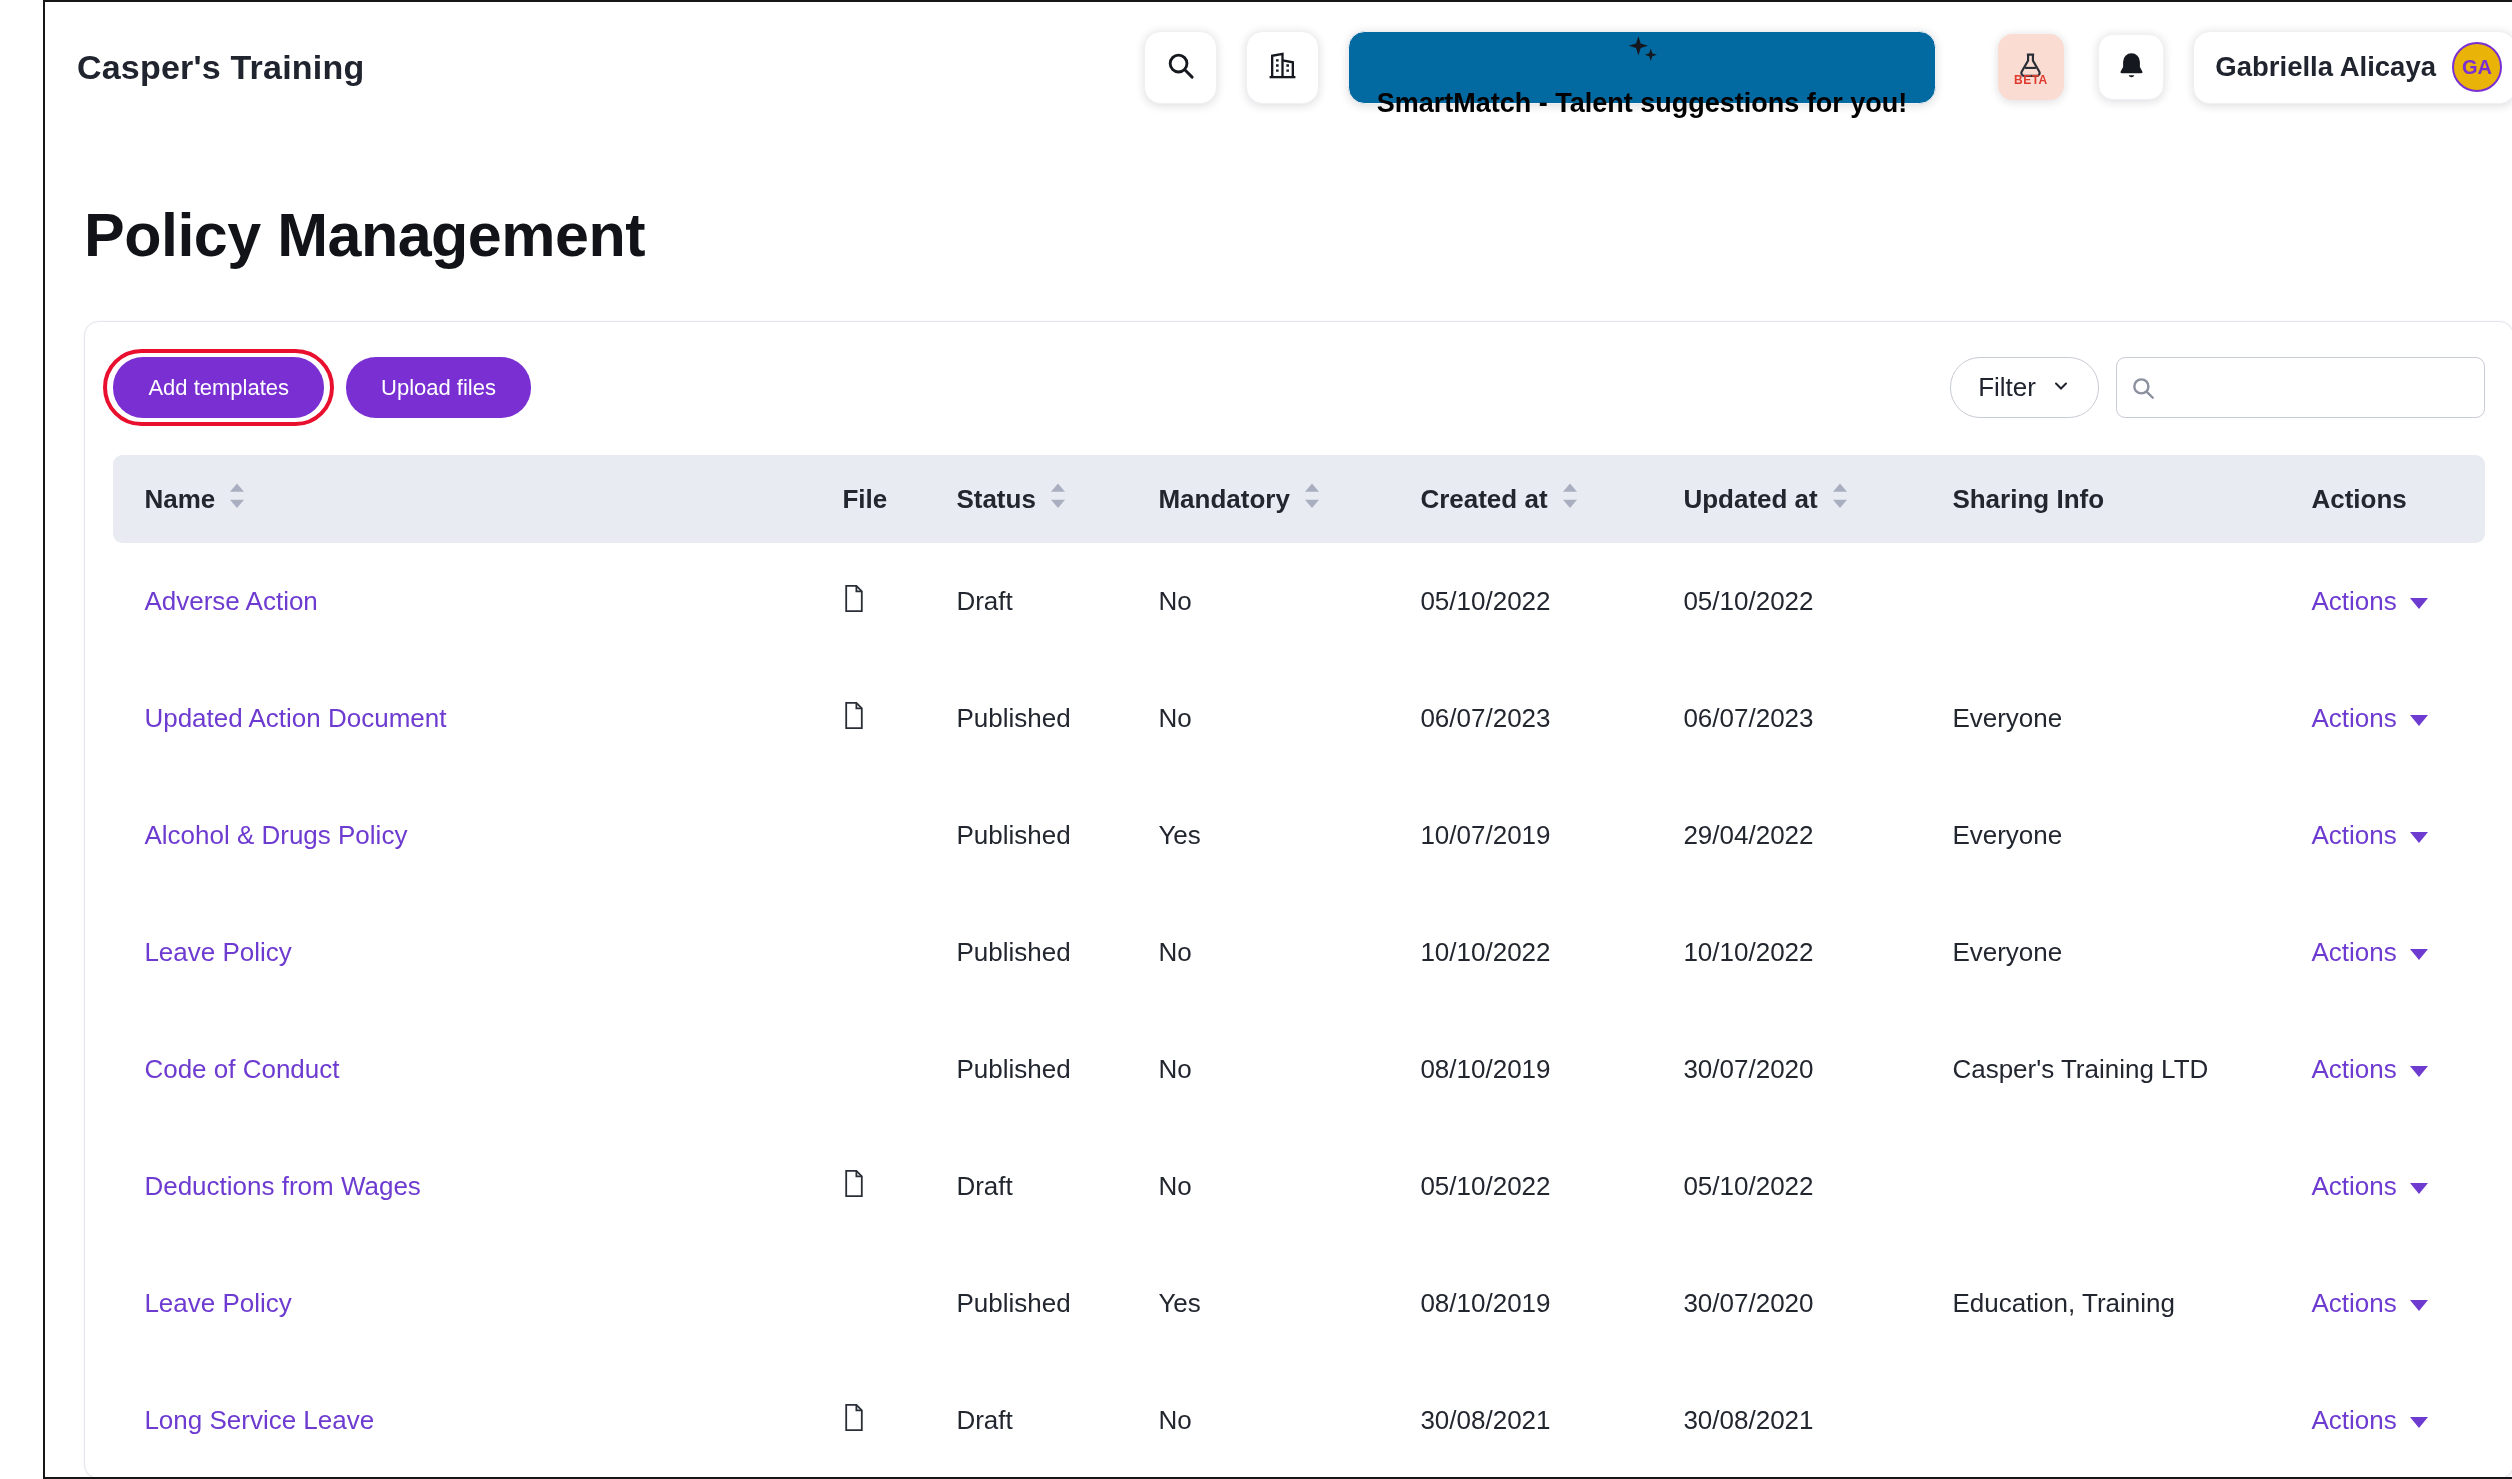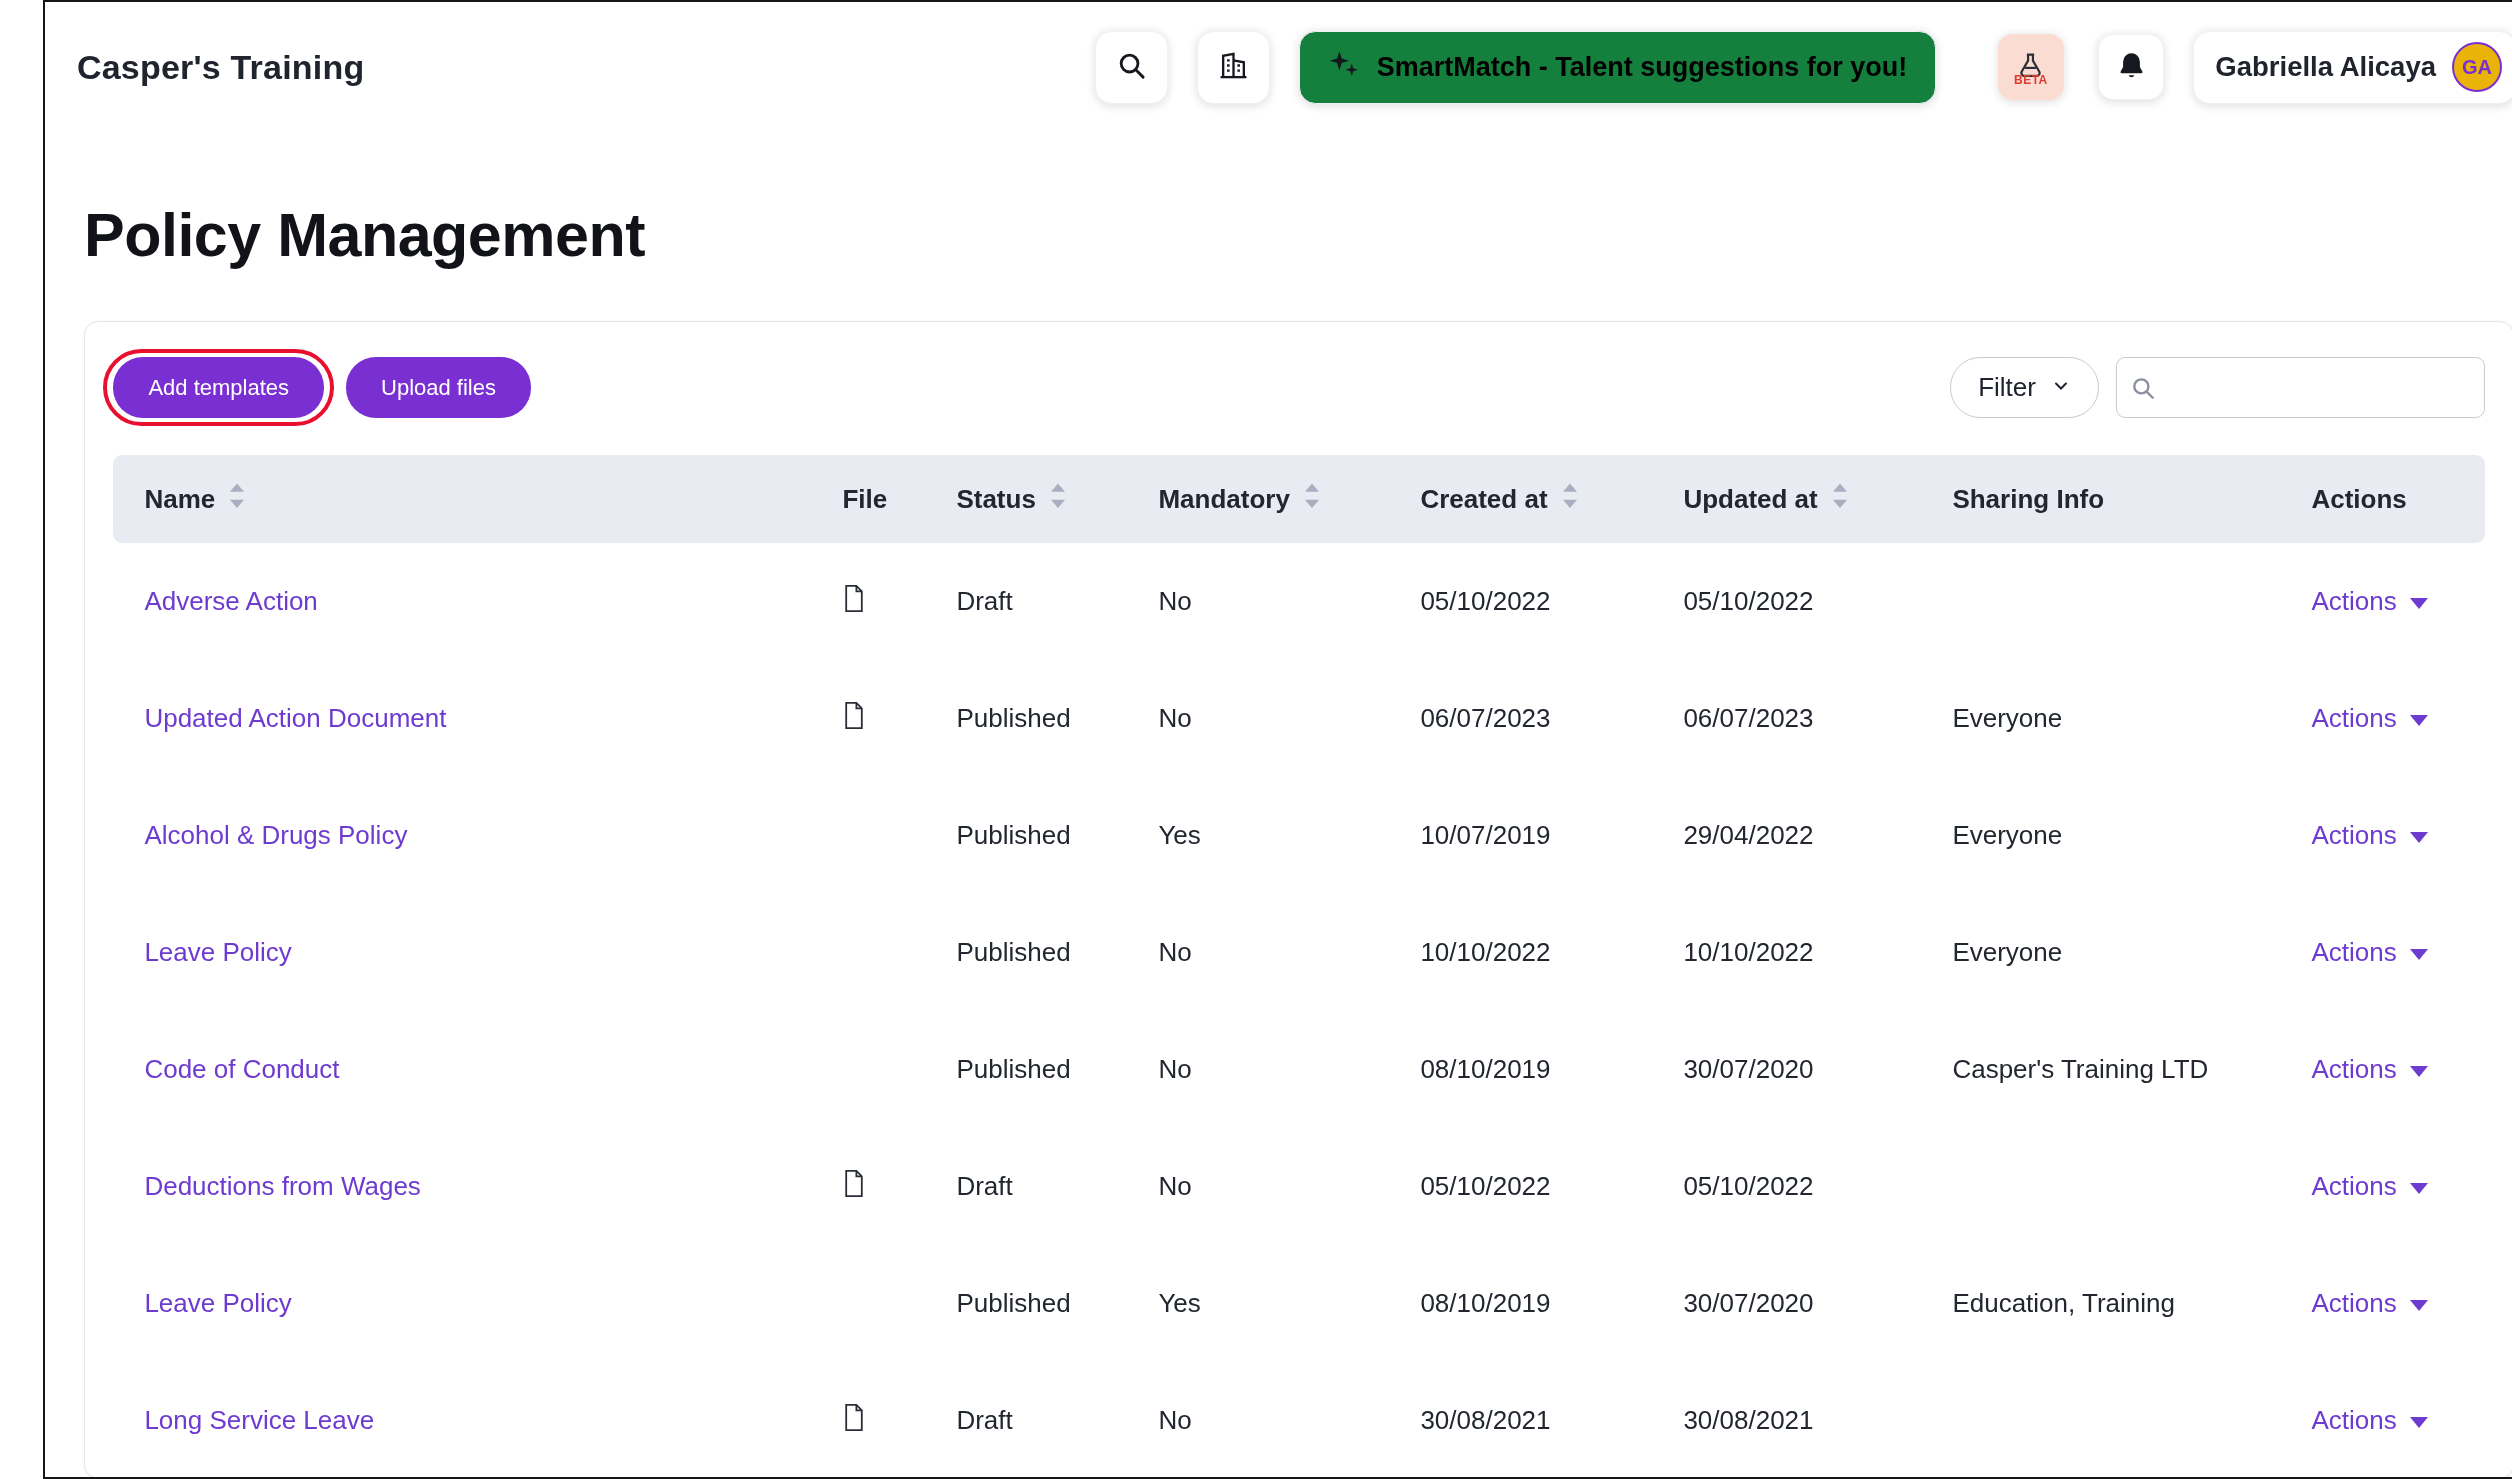--- a/index.html
+++ b/index.html
@@ -22,23 +22,23 @@
     width: 73px; height: 73px; border-radius: 16.5px; background: #fff;
     border: 0.9px solid #EEF0F3; box-shadow: 0 1.8px 9.2px rgba(20,24,40,.14);
     display: flex; align-items: center; justify-content: center; cursor: pointer;
   }
   .icon-btn.small { width: 66px; height: 66px; border-radius: 14.7px; }
   .flask-btn { background: var(--beta-pink-bg, #FBDCD2); border-color: transparent; margin-left: 33px; position: relative; }
   .bell-btn { margin-left: 5.5px; }
   .beta-tag { position: absolute; left: 50%; transform: translateX(-50%); bottom: 12px;
     font-size: 12px; font-weight: 700; color: var(--beta-red, #E03A2F); letter-spacing: 0.5px; }
   .smartmatch {
-    height: 73px; border-radius: 16.5px; background: #15803d; border: 0.9px solid #EEF0F3;
+    height: 73px; border-radius: 16.5px; background: #0369a1; border: 0.9px solid #EEF0F3;
     box-shadow: 0 1.8px 9.2px rgba(20,24,40,.14); display: flex; align-items: center;
-    gap: 16.5px; padding: 0 27.5px; font-size: 27px; font-weight: 700; cursor: pointer; font-family: inherit;
+    gap: 16.5px; padding: 0 27.5px; font-size: 27px; font-weight: 700; cursor: pointer; font-family: inherit; flex-direction: column;
   }
   .user-chip {
     height: 73px; border-radius: 16.5px; background: #fff; border: 0.9px solid #EEF0F3;
     box-shadow: 0 1.8px 9.2px rgba(20,24,40,.14); display: flex; align-items: center;
     gap: 16px; padding: 0 13px 0 21px; cursor: pointer;
   }
   .user-name { font-size: 27.5px; font-weight: 700; }
   .avatar {
     width: 50px; height: 50px; border-radius: 50%;
     border: 2.8px solid var(--brand-purple, #7A2FD2); color: var(--brand-purple, #7A2FD2);

